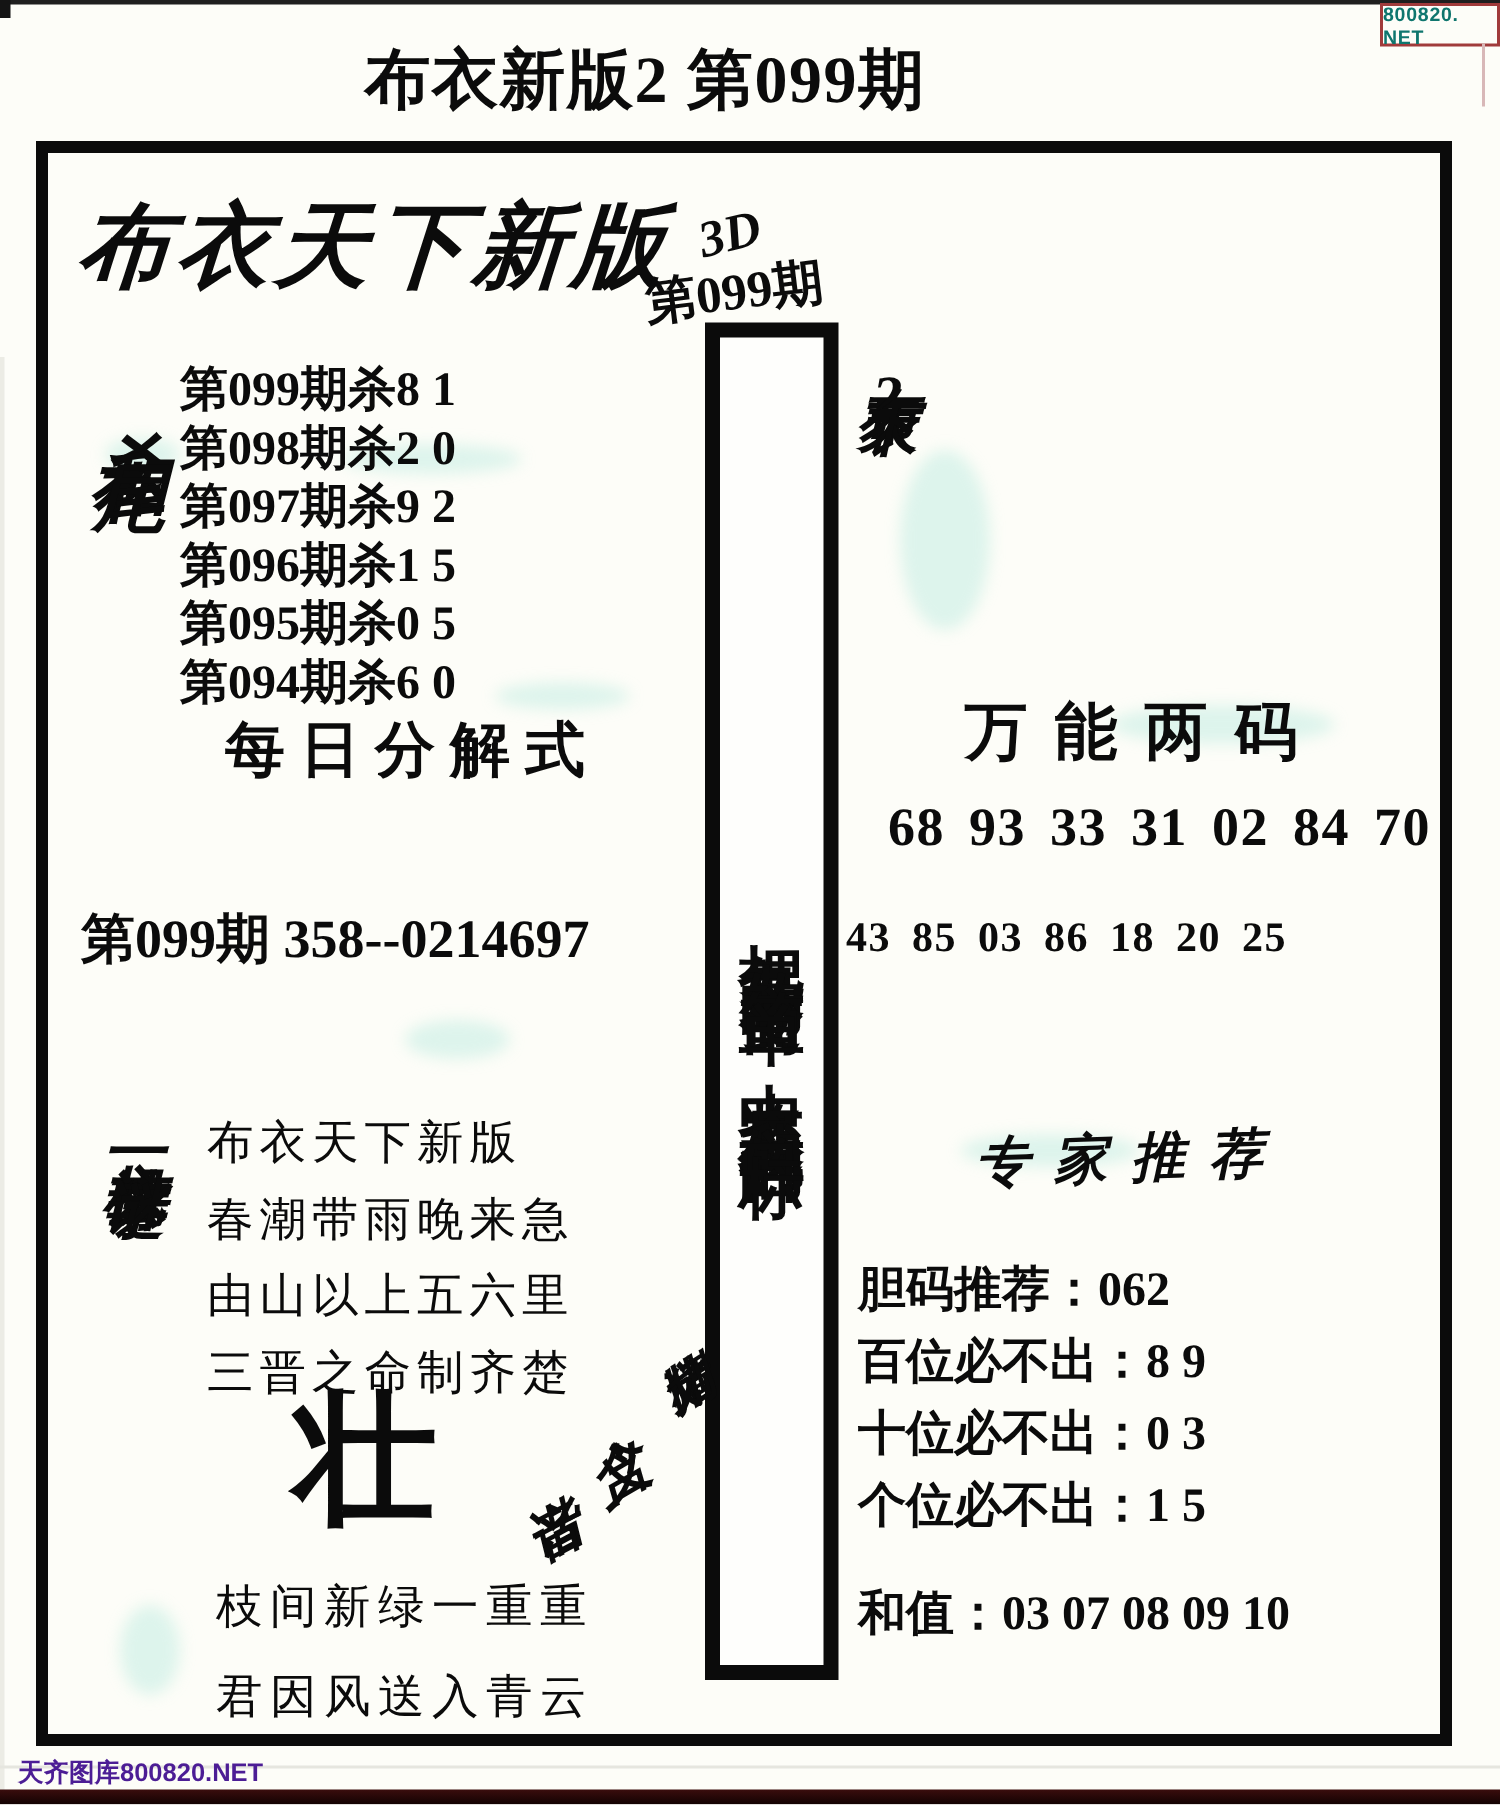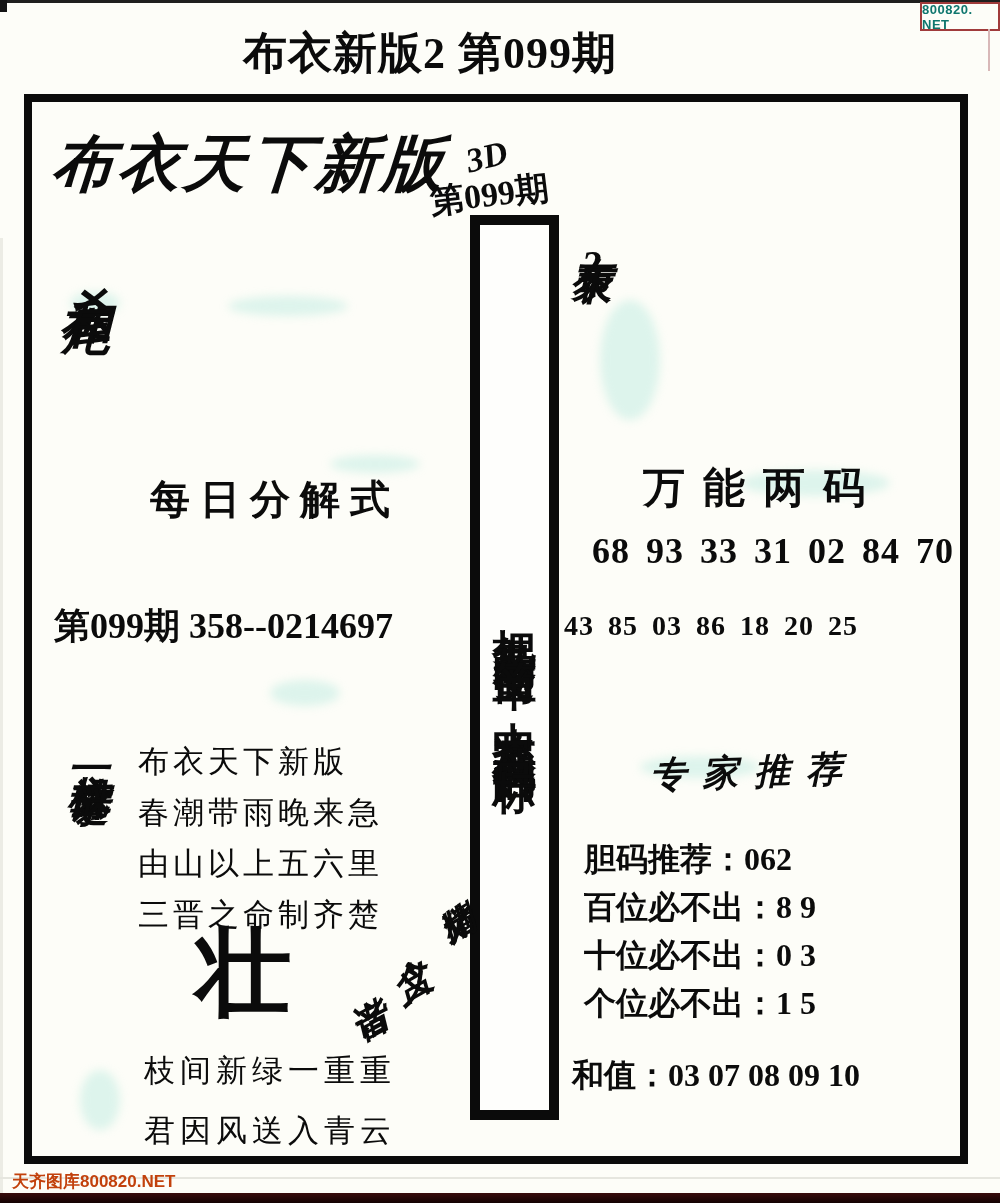--- a/index.html
+++ b/index.html
@@ -42,40 +42,40 @@
   }
   .slogan-text{writing-mode:vertical-rl;text-orientation:upright;font-size:44px;font-weight:bold;letter-spacing:6px;line-height:69px;white-space:nowrap;}
   
   .brand-vertical{left:564px;top:226px;writing-mode:vertical-rl;text-orientation:upright;font-size:40px;font-weight:bold;font-style:italic;letter-spacing:4px;height:230px;}
   
   .codes-heading{left:643px;top:460px;font-size:42px;font-weight:600;letter-spacing:18px;white-space:nowrap;}
   .codes-row1{left:592px;top:530px;font-size:36px;font-weight:bold;letter-spacing:1px;word-spacing:6px;white-space:nowrap;}
   .codes-row2{left:564px;top:610px;font-size:28px;font-weight:bold;letter-spacing:1px;word-spacing:6px;white-space:nowrap;}
   
   .expert-heading{left:650px;top:748px;font-size:36px;font-weight:bold;font-style:italic;letter-spacing:16px;white-space:nowrap;transform:rotate(-2deg);}
-  .expert-line{left:572px;font-size:32px;font-weight:bold;white-space:nowrap;margin-left:12px;}
+  .expert-line{left:572px;font-size:32px;font-weight:bold;white-space:nowrap;}
   .dan{top:838px;}
   .hundreds{top:886px;}
   .tens{top:934px;}
   .units{top:982px;}
   .sum-line{left:572px;top:1054px;font-size:32px;font-weight:bold;white-space:nowrap;}
   
   .mystery-label{left:60px;top:740px;writing-mode:vertical-rl;text-orientation:upright;font-size:42px;font-weight:bold;font-style:italic;letter-spacing:2px;height:290px;}
   .poem{left:138px;top:736px;}
   .poem-line{font-size:31px;letter-spacing:4px;line-height:51px;white-space:nowrap;}
   .answer-char{left:196px;top:910px;font-size:96px;font-weight:bold;}
   .hint{writing-mode:vertical-rl;text-orientation:upright;font-weight:bold;font-style:italic;white-space:nowrap;}
   .hint-1{left:410px;top:886px;font-size:34px;transform:rotate(-32deg);}
   .hint-2{left:360px;top:938px;font-size:38px;transform:rotate(-30deg);}
   .hint-3{left:322px;top:978px;font-size:36px;transform:rotate(-28deg);}
   .riddle-line1{left:144px;top:1050px;font-size:31px;letter-spacing:5px;white-space:nowrap;}
   .riddle-line2{left:144px;top:1110px;font-size:31px;letter-spacing:5px;white-space:nowrap;}
   
   .sep-line{left:0;top:1177px;width:1000px;height:2px;background:#e6e6df;}
-  .bottom-watermark{left:12px;top:1170px;font-family:"Liberation Sans", sans-serif;font-size:17px;font-weight:bold;color:#c2410c;white-space:nowrap;text-align:right;}
+  .bottom-watermark{left:12px;top:1170px;font-family:"Liberation Sans", sans-serif;font-size:17px;font-weight:bold;color:#4c1d95;white-space:nowrap;text-align:right;}
   .bottom-bar{left:0;top:1193px;width:1000px;height:10px;background:linear-gradient(#3a0d0d,#120202);}
   .left-edge{left:0;top:238px;width:3px;height:965px;background:#ecece5;}
   
   .stain{position:absolute;background:rgba(148,224,208,0.30);border-radius:50%;filter:blur(5px);}
 </style>
 </head>
 <body>
 
 <div id="page">
 
@@ -99,20 +99,28 @@
 
   <div class="abs page-title">布衣新版2 第099期</div>
 
   <div class="abs main-box"></div>
 
   <div class="abs brand-calligraphy">布衣天下新版</div>
   <div class="abs game-3d">3D</div>
   <div class="abs issue-slant">第099期</div>
 
   <div class="abs kill-label">杀和尾</div>
+  <div class="abs kill-rows">
+    <div class="kill-row">第099期杀8 1</div>
+    <div class="kill-row">第098期杀2 0</div>
+    <div class="kill-row">第097期杀9 2</div>
+    <div class="kill-row">第096期杀1 5</div>
+    <div class="kill-row">第095期杀0 5</div>
+    <div class="kill-row">第094期杀6 0</div>
+  </div>
 
   <div class="abs daily-heading">每日分解式</div>
   <div class="abs formula">第099期 358--0214697</div>
 
   <div class="abs slogan-box">
     <div class="slogan-text">把复杂的变简单　中大奖是我们的目标</div>
   </div>
 
   <div class="abs brand-vertical">布衣天下2</div>
 

